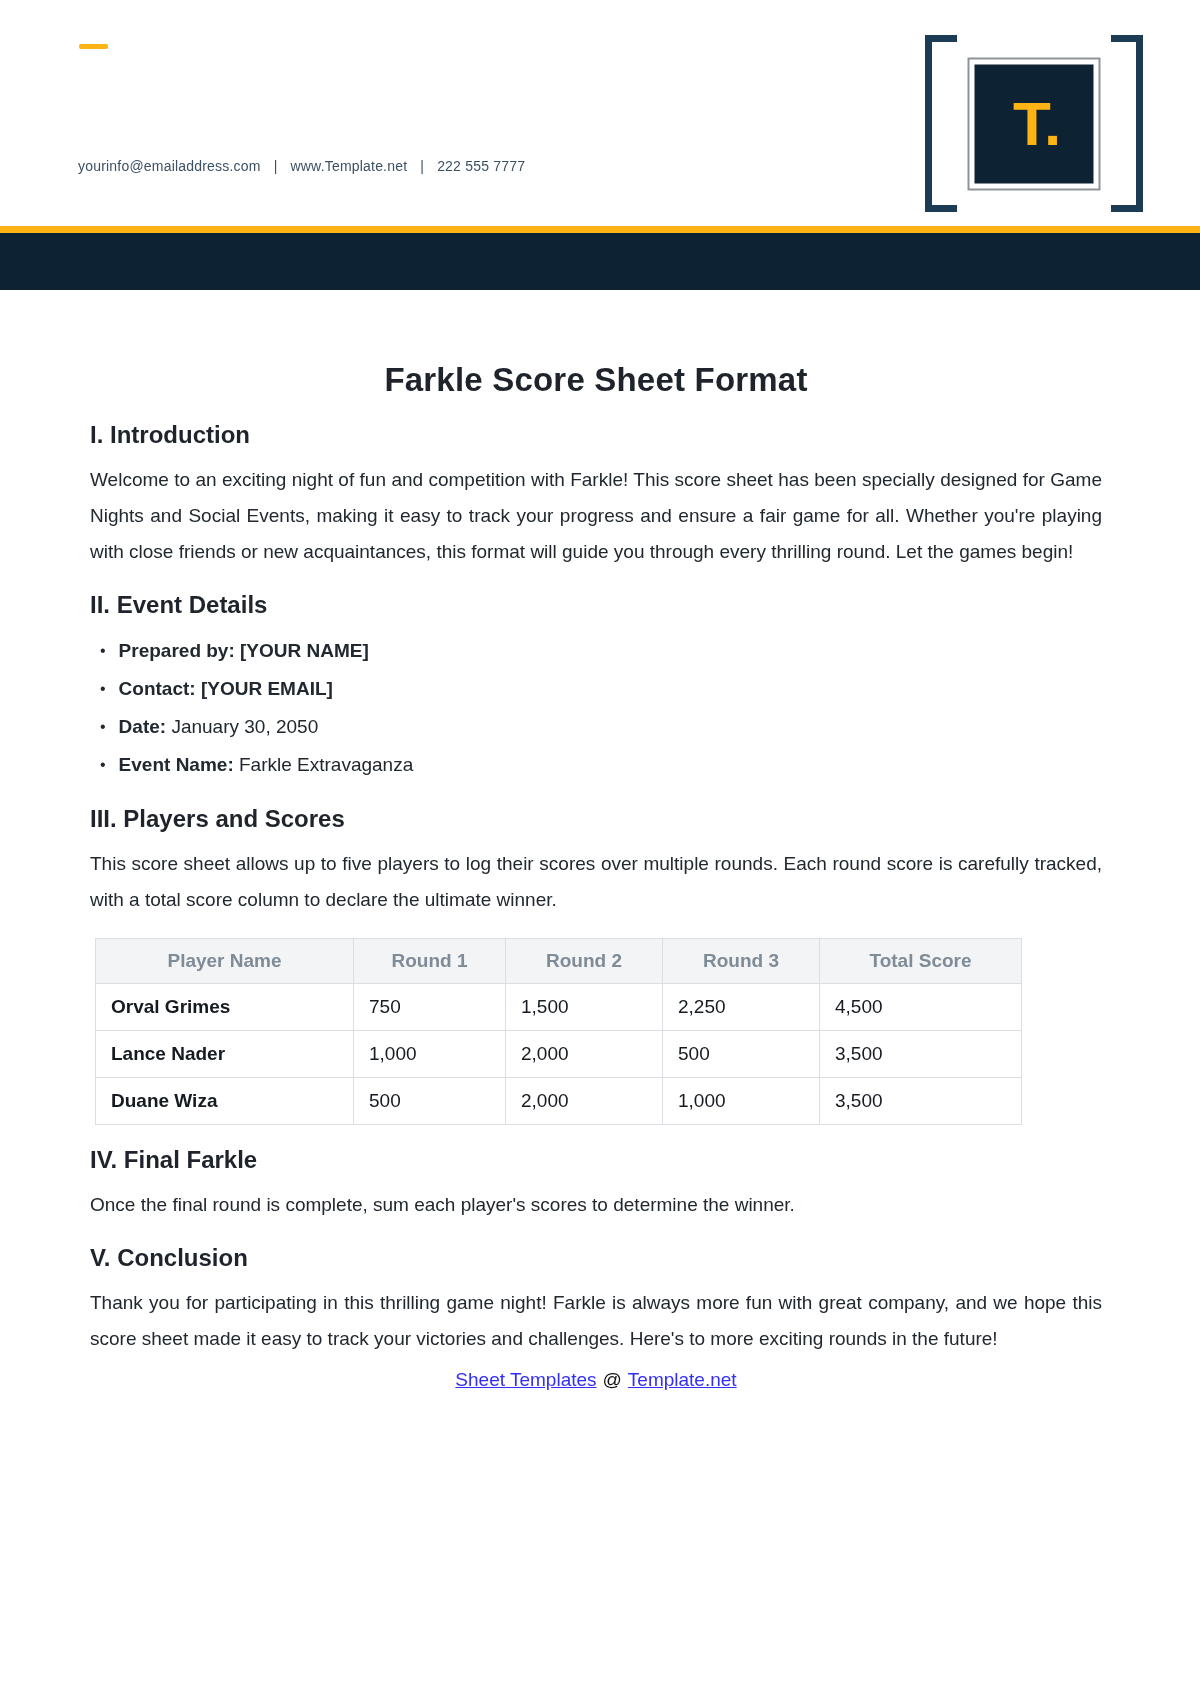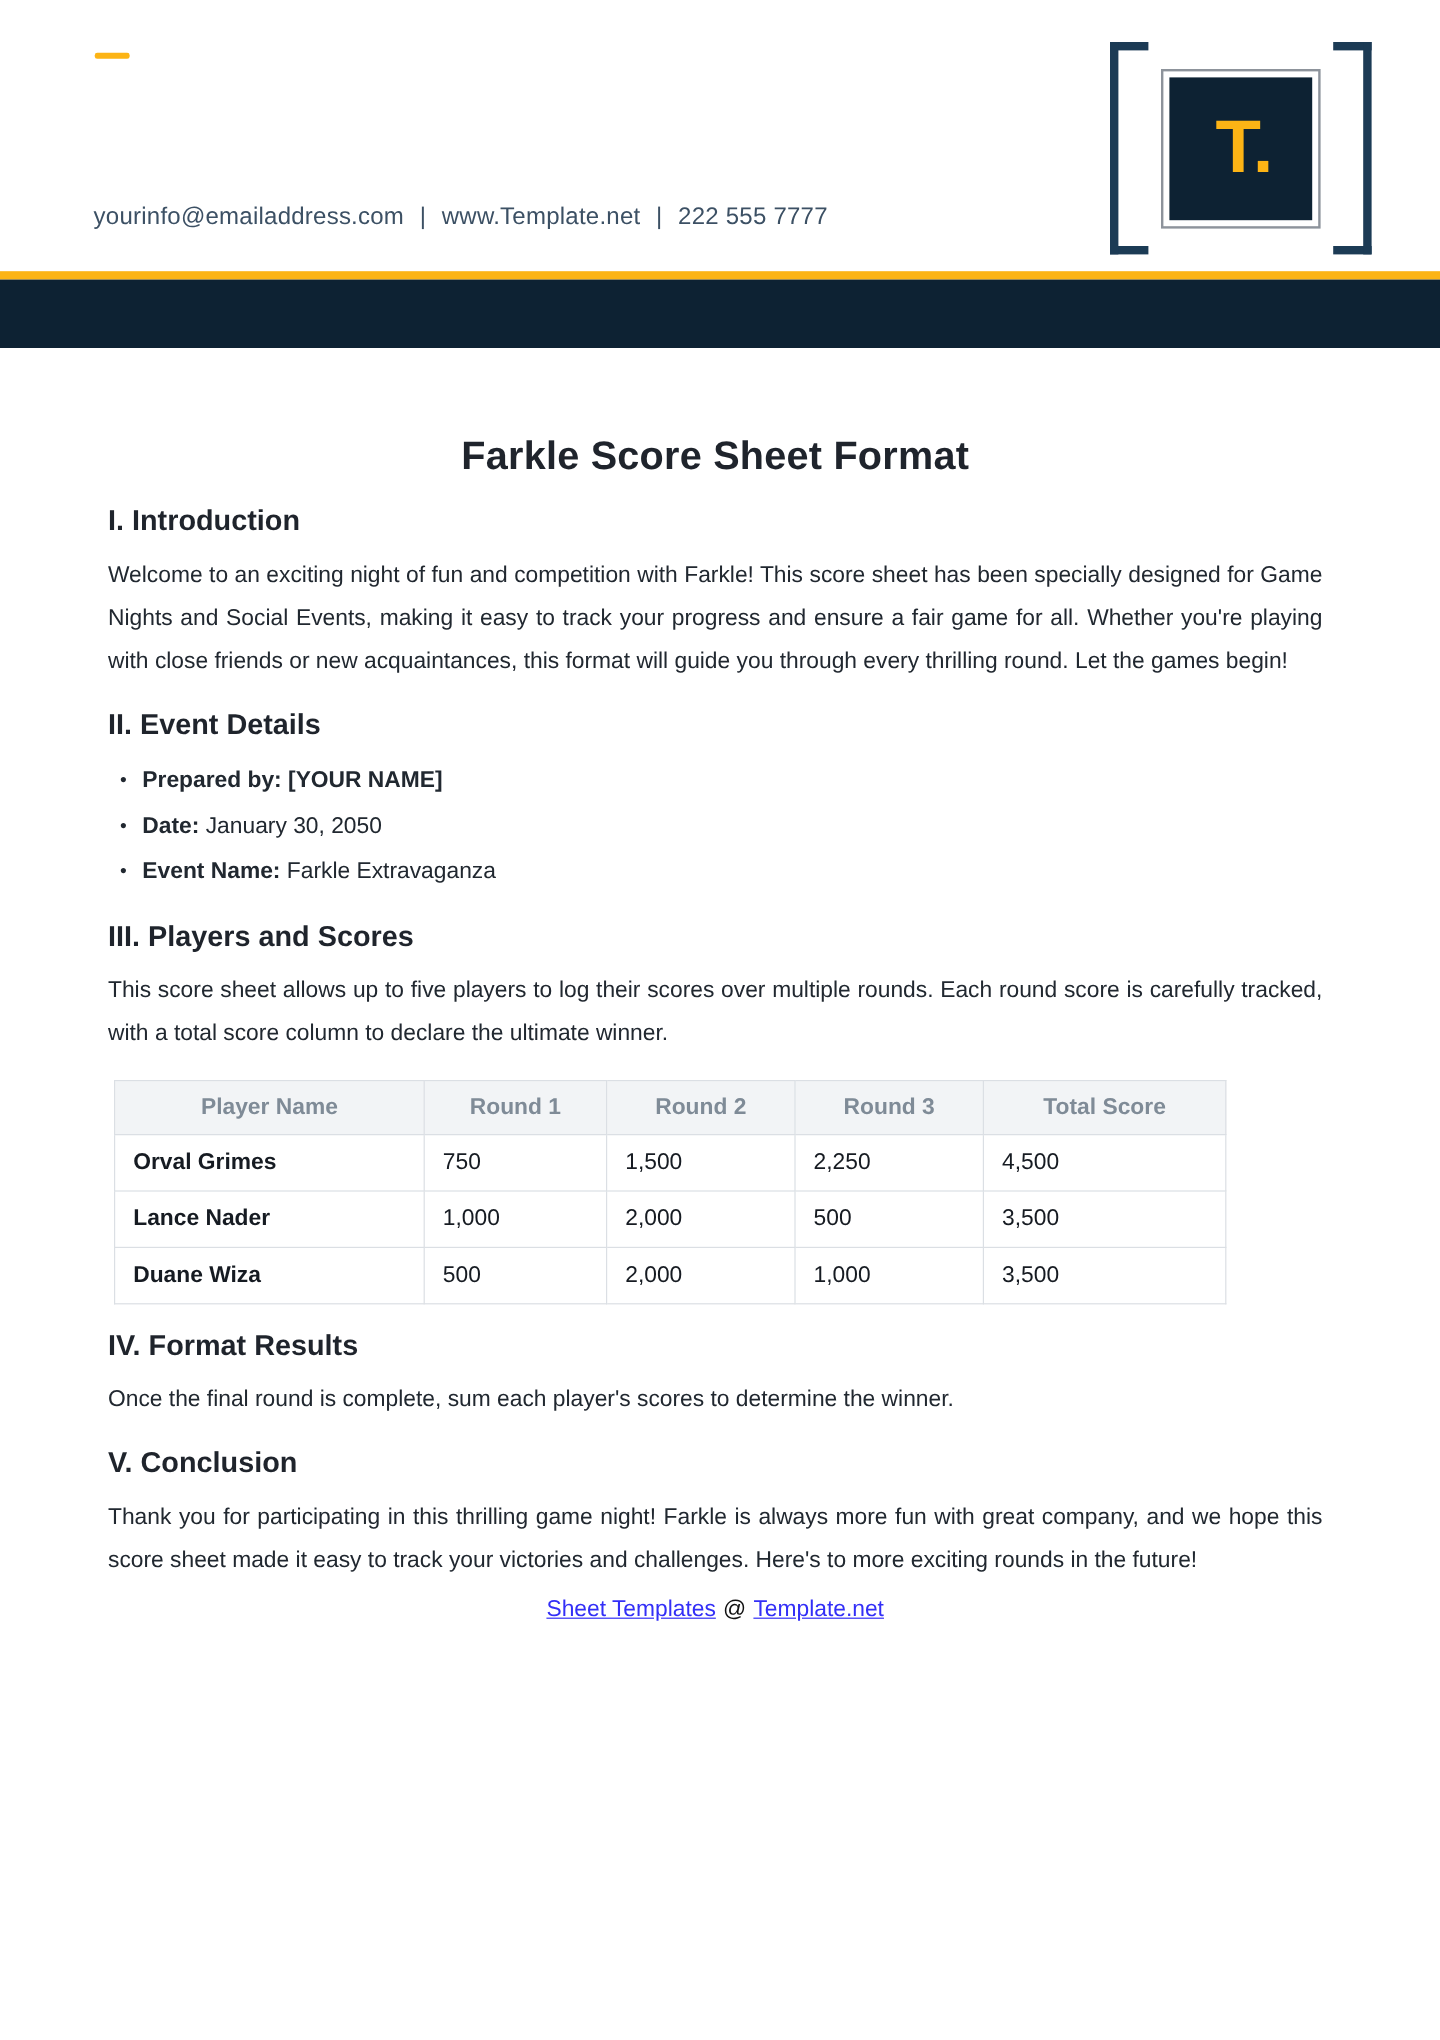--- a/index.html
+++ b/index.html
@@ -10,21 +10,21 @@
   }
   *{box-sizing:border-box; margin:0; padding:0;}
   html,body{background:#fff;}
   body{
     width:1200px; height:1700px; overflow:hidden; position:relative;
     font-family:"Liberation Sans", sans-serif; color:var(--body-text);
   }
   
   .letterhead{position:relative; height:226px;}
   .accent-dash{position:absolute; left:79px; top:44px; width:29px; height:5px; background:var(--accent-yellow); border-radius:2px;}
-  .contact-line{position:absolute; left:78px; top:170px; font-size:20px; color:var(--contact-text); letter-spacing:.2px;}
+  .contact-line{position:absolute; left:78px; top:158px; font-size:14px; color:var(--contact-text); letter-spacing:.2px;}
   .contact-line .sep{margin:0 13px; color:var(--contact-text);}
   .logo{position:absolute; top:35px; right:57px; width:218px; height:177px;}
   .bracket{position:absolute; top:0; bottom:0; width:32px;}
   .bracket-left{left:0; border-left:7px solid var(--bracket-navy); border-top:7px solid var(--bracket-navy); border-bottom:7px solid var(--bracket-navy);}
   .bracket-right{right:0; border-right:7px solid var(--bracket-navy); border-top:7px solid var(--bracket-navy); border-bottom:7px solid var(--bracket-navy);}
   .logo-square{
     position:absolute; left:50%; top:50%; transform:translate(-50%,-50%);
     width:133px; height:133px; background:#fff; border:2px solid #8D939B; padding:5px;
   }
   .logo-square-inner{width:100%; height:100%; background:var(--navy); display:flex; align-items:center; justify-content:center;}
@@ -84,20 +84,21 @@
 <main class="doc">
 
   <h1 class="doc-title">Farkle Score Sheet Format</h1>
 
   <h2 class="section-heading">I. Introduction</h2>
   <p class="body-text">Welcome to an exciting night of fun and competition with Farkle! This score sheet has been specially designed for Game Nights and Social Events, making it easy to track your progress and ensure a fair game for all. Whether you're playing with close friends or new acquaintances, this format will guide you through every thrilling round. Let the games begin!</p>
 
   <h2 class="section-heading">II. Event Details</h2>
   <ul class="detail-list">
     <li><span class="b">Prepared by: [YOUR NAME]</span><span></span></li>
+    <li><span class="b">Contact: [YOUR EMAIL]</span><span></span></li>
     <li><span class="b">Date:</span><span> January 30, 2050</span></li>
     <li><span class="b">Event Name:</span><span> Farkle Extravaganza</span></li>
   </ul>
 
   <h2 class="section-heading">III. Players and Scores</h2>
   <p class="body-text">This score sheet allows up to five players to log their scores over multiple rounds. Each round score is carefully tracked, with a total score column to declare the ultimate winner.</p>
 
   <table class="score-table">
     <colgroup>
       <col style="width:258px">
@@ -133,21 +134,21 @@
       <tr>
         <td>Duane Wiza</td>
         <td>500</td>
         <td>2,000</td>
         <td>1,000</td>
         <td>3,500</td>
       </tr>
     </tbody>
   </table>
 
-  <h2 class="section-heading">IV. Format Results</h2>
+  <h2 class="section-heading">IV. Final Farkle</h2>
   <p class="body-text left">Once the final round is complete, sum each player's scores to determine the winner.</p>
 
   <h2 class="section-heading">V. Conclusion</h2>
   <p class="body-text">Thank you for participating in this thrilling game night! Farkle is always more fun with great company, and we hope this score sheet made it easy to track your victories and challenges. Here's to more exciting rounds in the future!</p>
 
   <div class="doc-footer">
     <a>Sheet Templates</a><span class="at">@</span><a>Template.net</a>
   </div>
 
 </main>

